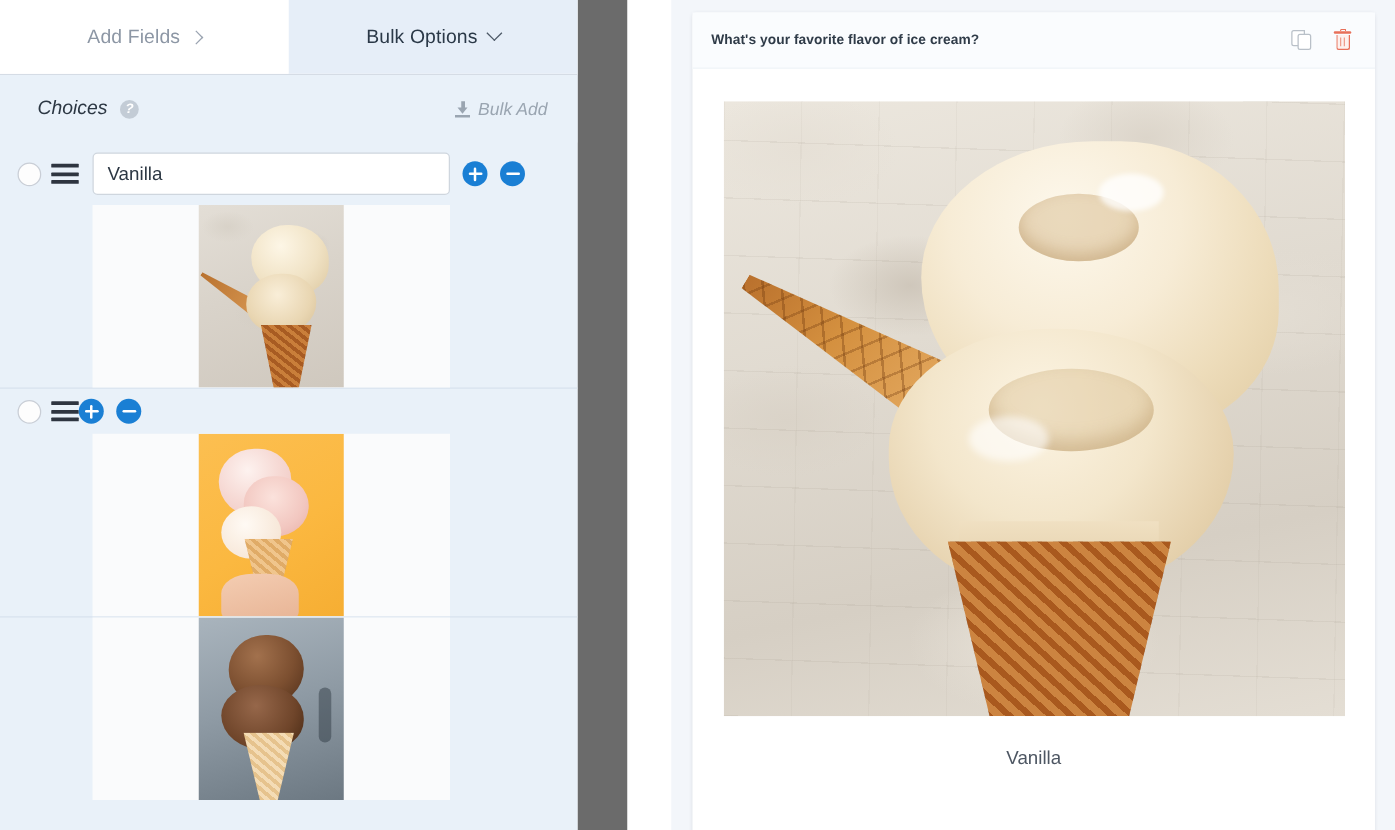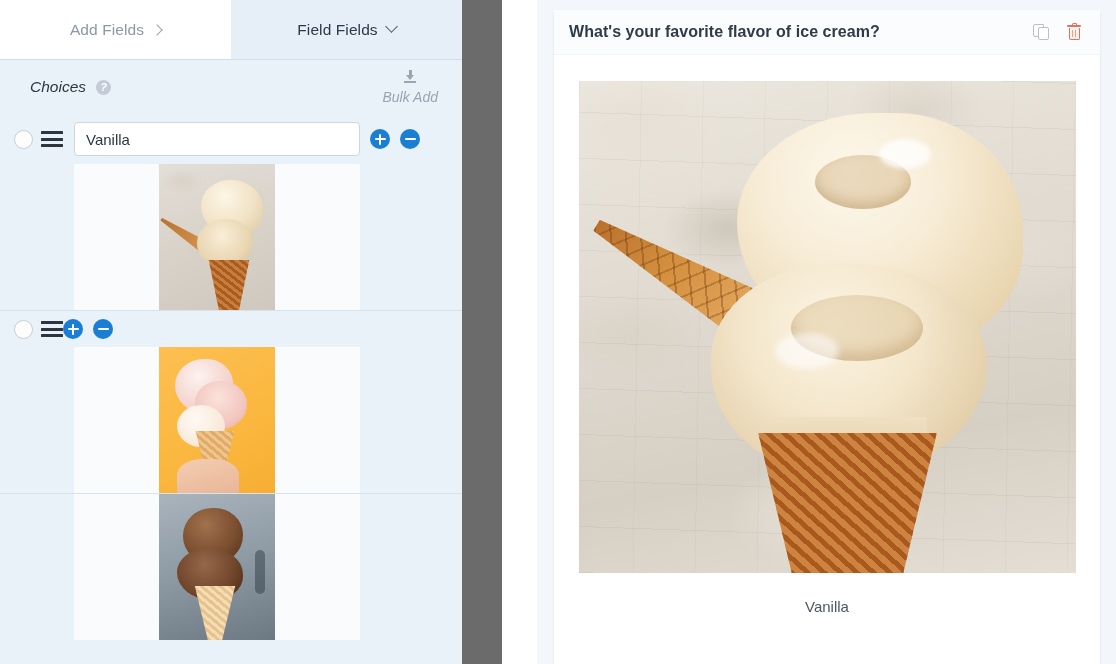--- a/index.html
+++ b/index.html
@@ -34,21 +34,21 @@
     padding: 0 24px 0 30px; background: #e9f1f9; font-style: italic;
   }
   .choices-title { font-size: 15.5px; color: #2c3743; }
   .help-icon {
     width: 15px; height: 15px; border-radius: 50%; background: #c3ccd6;
     color: #ffffff; font-size: 11px; line-height: 15px; text-align: center;
     margin-left: 10px; font-weight: bold; cursor: pointer; display:inline-block;
   }
   .bulk-add {
     margin-left: auto; display: flex; align-items: center; gap: 6px;
-    color: #9aa5b1; font-size: 14px; cursor: pointer; flex-direction: column;
+    color: #9aa5b1; font-size: 14px; cursor: pointer;
   }
   .dl-icon { width: 12px; height: 13px; position: relative; display:inline-block; }
   .dl-icon::before {
     content: ""; position: absolute; left: 4.5px; top: 0; width: 3px; height: 6px; background: #9aa5b1;
   }
   .dl-icon::after {
     content: ""; position: absolute; left: 1.5px; top: 5px;
     border-left: 4.5px solid transparent; border-right: 4.5px solid transparent;
     border-top: 5px solid #9aa5b1;
   }
@@ -192,21 +192,21 @@
     position: absolute; left: 17px; top: 10px; right: 16px; bottom: -30px;
     background: #ffffff; border-radius: 3px;
     box-shadow: 0 1px 3px rgba(35,50,70,.10);
   }
   .preview-head {
     height: 45px; display: flex; align-items: center;
     padding: 0 14px 0 15px; background: #fafcfe;
     border-bottom: 1px solid #f0f3f7;
   }
   .preview-question {
-    font-size: 16px; font-weight: bold; color: #2f3b48; letter-spacing: .05px;
+    font-size: 11px; font-weight: bold; color: #2f3b48; letter-spacing: .05px;
   }
   .head-icons { margin-left: auto; display: flex; align-items: center; gap: 8px; }
   .ic-btn { width: 24px; height: 24px; border-radius: 50%; position: relative; cursor: pointer; }
 
   
   .dup-back {
     position: absolute; left: 3px; top: 4px; width: 11px; height: 13px;
     border: 1.6px solid #b9c0c8; border-radius: 2px 0 2px 2px; background: #ffffff;
   }
   .dup-front {
@@ -315,21 +315,21 @@
 <div class="app">
 
   <div class="builder">
 
     <div class="tabs">
       <div class="tab tab-addfields">
         <span>Add Fields</span>
         <span class="chev-right"></span>
       </div>
       <div class="tab tab-fieldoptions">
-        <span>Field Fields</span>
+        <span>Bulk Options</span>
         <span class="chev-down"></span>
       </div>
     </div>
 
     <div class="choices-header">
       <span class="choices-title">Choices</span>
       <span class="help-icon">?</span>
       <div class="bulk-add">
         <span class="dl-icon">
             <span class="dl-base"></span>

